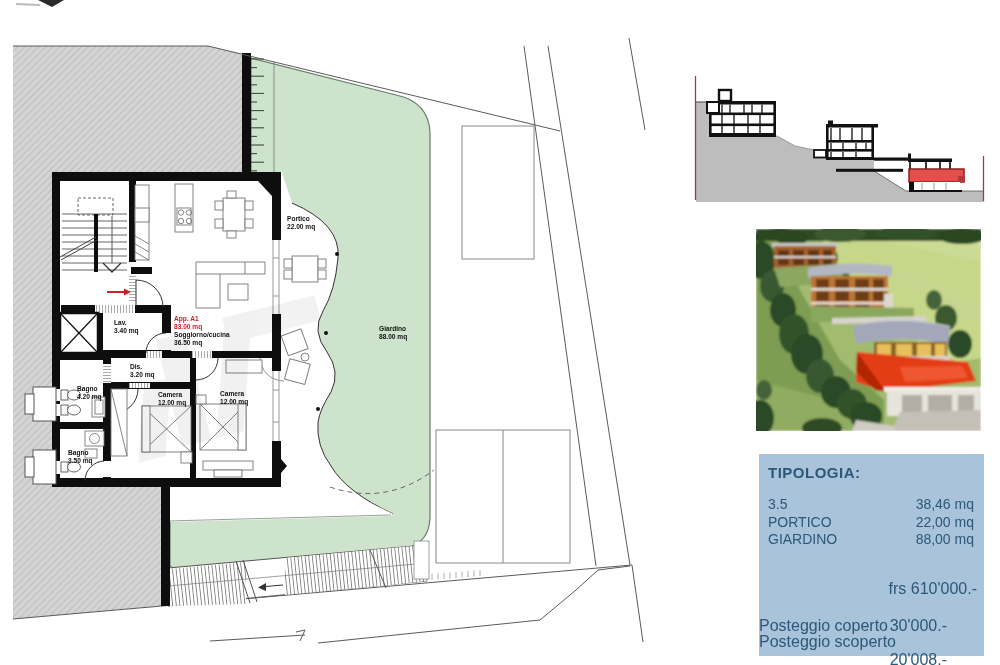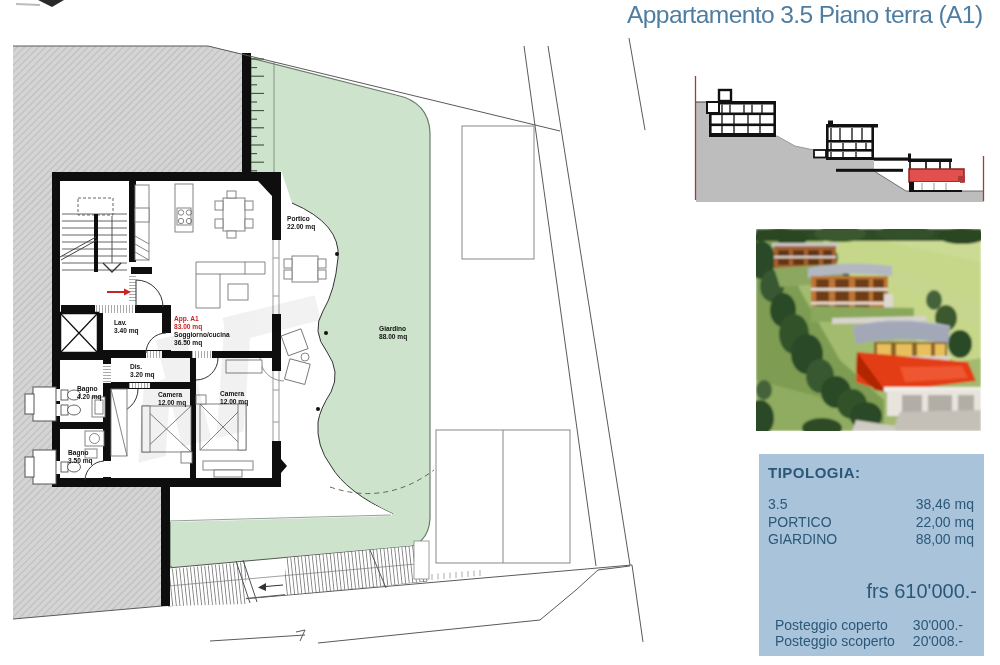--- a/index.html
+++ b/index.html
@@ -4,22 +4,22 @@
 html,body{margin:0;padding:0;width:1000px;height:665px;background:#fff;overflow:hidden}
 *{box-sizing:border-box}
 body{font-family:"Liberation Sans",sans-serif}
 #page{position:absolute;top:0;left:0;width:1000px;height:665px}
 svg{position:absolute;top:0;left:0}
 .title{position:absolute;left:627px;top:1px;width:370px;color:#4e7da2;font-size:24.6px;letter-spacing:-0.62px;white-space:nowrap}
 #tip{position:absolute;left:759px;top:454px;width:225px;height:202px;background:#a9c3da;color:#2c5878}
 #tip .t{position:absolute;font-weight:bold;font-size:15px;left:9px;top:10px;letter-spacing:0.5px}
 #tip .r{position:absolute;left:9px;font-size:14px;width:206px}
 #tip .r b{font-weight:normal;float:right}
-#tip .frs{position:absolute;right:7px;top:580px;font-size:20px}
-#tip .p{position:absolute;left:16px;font-size:14px;width:188px}
+#tip .frs{position:absolute;right:7px;top:580px;font-size:16px}
+#tip .p{position:absolute;left:0;font-size:16px;width:188px}
 #tip .p b{font-weight:normal;float:right}
 </style></head>
 <body>
 <div id="page">
 <svg width="1000" height="665" viewBox="0 0 1000 665">
 <defs>
 <pattern id="hatch" width="5" height="5" patternTransform="rotate(45)" patternUnits="userSpaceOnUse">
   <rect width="5" height="5" fill="#d4d4d4"></rect>
           <line x1="0" y1="0" x2="0" y2="5" stroke="#bdbdbd" stroke-width="2"></line>
 </pattern>
@@ -472,21 +472,20 @@
 <rect x="902" y="395" width="20" height="18"></rect>
             <rect x="928" y="395" width="24" height="18"></rect>
             <rect x="958" y="395" width="16" height="18"></rect>
 </g>
 <polygon points="900,412 981,410 981,431 892,431" fill="#c4c0b8"></polygon>
 <polygon points="856,420 895,426 895,431 852,431" fill="#cfccc3"></polygon>
 <ellipse cx="822" cy="428" rx="20" ry="10" fill="#2e4c28"></ellipse>
 </g>
 </g>
 </svg>
-<div class="title">Appartamento 3.5 Piano terra (A1)</div>
 <div id="tip">
 <div class="t">TIPOLOGIA:</div>
 <div class="r" style="top:42px">3.5<b>38,46 mq</b></div>
 <div class="r" style="top:59.5px">PORTICO<b>22,00 mq</b></div>
 <div class="r" style="top:77px">GIARDINO<b>88,00 mq</b></div>
 <div class="frs" style="top:126px">frs 610'000.-</div>
 <div class="p" style="top:163px">Posteggio coperto<b>30'000.-</b></div>
 <div class="p" style="top:179px">Posteggio scoperto<b>20'008.-</b></div>
 </div>
 </div>

